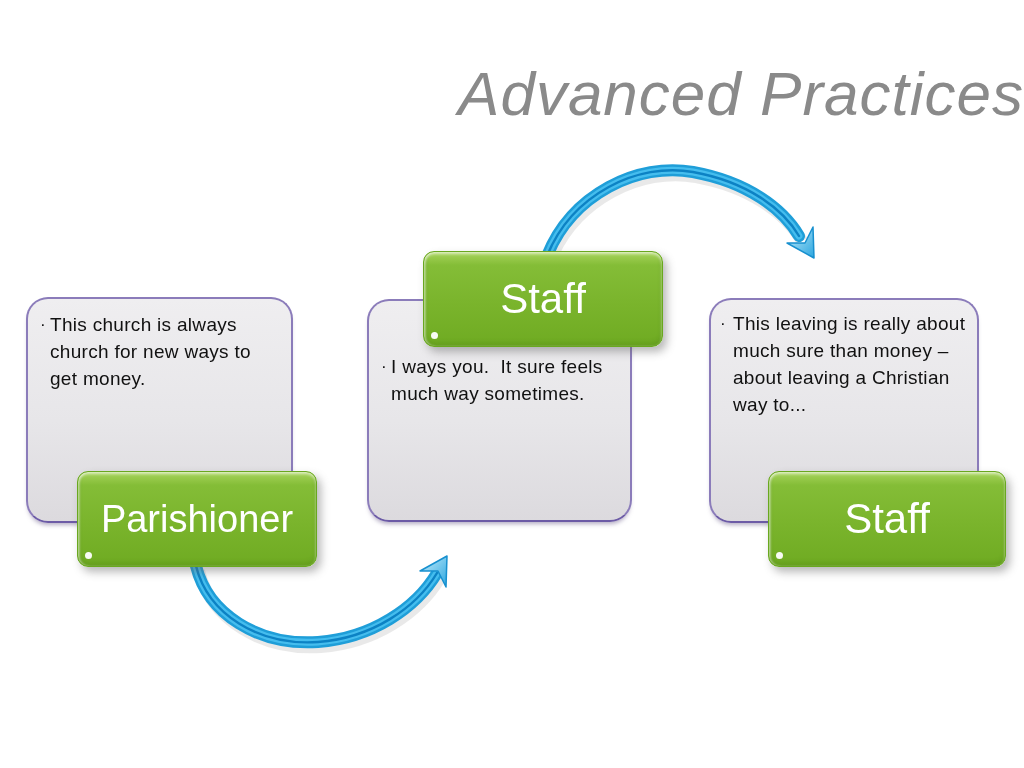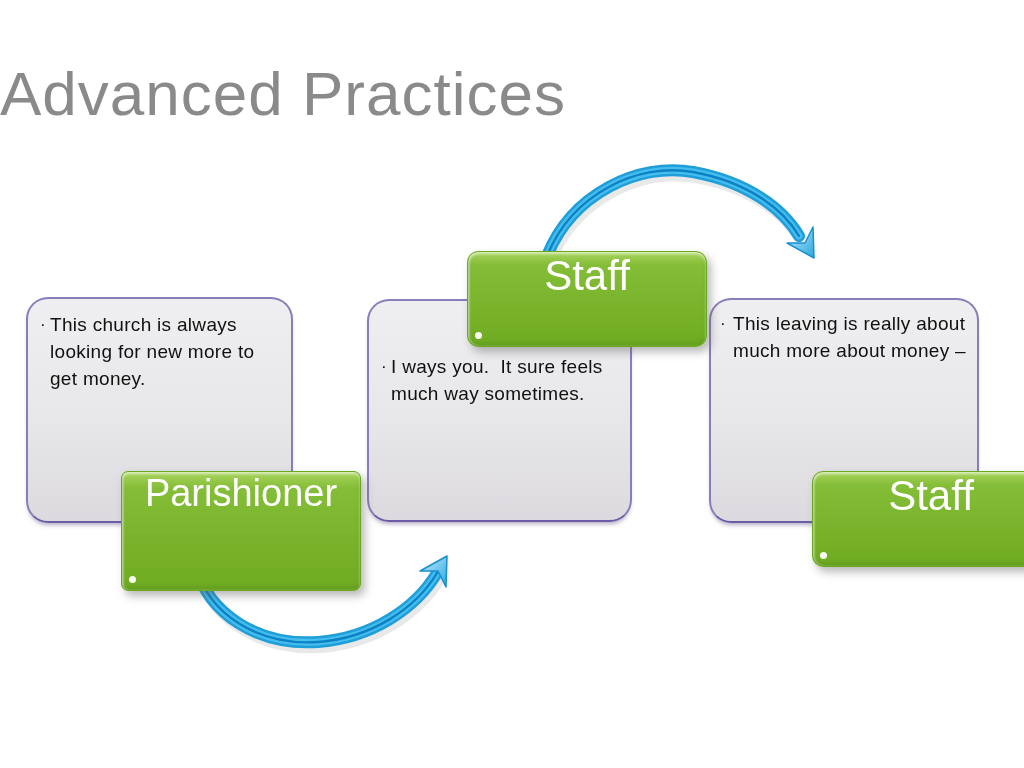--- a/index.html
+++ b/index.html
@@ -1,22 +1,22 @@
 <!DOCTYPE html>
 <html><head>
 <meta charset="utf-8">
 <style>
   html,body{margin:0;padding:0;background:#fff;}
   #slide{
     position:relative;width:1024px;height:768px;background:#ffffff;overflow:hidden;
     font-family:"Liberation Sans",sans-serif;
   }
   .title{
-    position:absolute;left:0;top:58px;width:1024px;text-align:left;
-    font-size:62px;font-weight:500;color:#8a8a8a;letter-spacing:1px;
+    position:absolute;left:0;top:58px;width:1024px;text-align:right;
+    font-size:62px;font-weight:500;color:#8a8a8a;letter-spacing:1px;font-style:italic;
   }
   .callout{
     position:absolute;box-sizing:border-box;
     border:2px solid #8b7cba;border-bottom-color:#6c5ba6;border-radius:22px;
     background:linear-gradient(180deg,#efeef0 0%,#e7e6e9 55%,#dcdade 100%);
     box-shadow:0 4px 4px -2px rgba(108,94,140,.5);
   }
   .callout .body{
     display:flex;align-items:flex-start;
     color:#111;font-size:19px;line-height:27px;letter-spacing:.3px;
@@ -25,73 +25,74 @@
     font-size:17px;line-height:27px;color:#111;}
   .lines div{white-space:pre;}
   #callout-1{left:26px;top:297px;width:267px;height:226px;}
   #callout-1 .body{padding-top:12px;}
   #callout-2{left:367px;top:299px;width:265px;height:223px;}
   #callout-2 .body{padding-top:52px;}
   #callout-3{left:709px;top:298px;width:270px;height:225px;}
   #callout-3 .body{padding-top:10px;}
   #callout-3 .bullet{padding-left:9px;}
   .glabel{
-    position:absolute;display:flex;justify-content:center;
+    position:absolute;display:flex;align-items:center;justify-content:center;
     box-sizing:border-box;color:#fff;
     background:linear-gradient(180deg,#a8d45c 0%,#84bd37 14%,#7ab42c 55%,#6fab22 100%);
     border:1px solid #69a81f;border-radius:11px;z-index:3;
     box-shadow:inset 0 2px 3px rgba(255,255,255,.6),
                inset 2px 0 2px rgba(255,255,255,.3),
                inset 0 -3px 5px rgba(40,90,0,.18),
                4px 5px 8px rgba(100,100,100,.45);
-    margin-left:44px;
   }
   .glabel::after{
     content:"";position:absolute;left:7px;bottom:7px;width:7px;height:7px;
     background:#fff;border-radius:50%;opacity:.95;
   }
-  #label-parishioner{left:77px;top:471px;width:240px;height:120px;font-size:38px;border-radius:7px;}
+  #label-parishioner{left:77px;top:471px;width:240px;height:96px;font-size:38px;}
   #label-staff-1{left:423px;top:251px;width:240px;height:96px;font-size:42px;}
   #label-staff-2{left:768px;top:471px;width:238px;height:96px;font-size:42px;}
   #arrows{position:absolute;left:0;top:0;z-index:2;pointer-events:none;}
 </style>
 </head>
 <body>
 
 <div id="slide">
 
   <div class="title">Advanced Practices</div>
 
   <div class="callout" id="callout-1">
     <div class="body">
       <span class="bullet">·</span>
       <div class="lines">
         <div>This church is always</div>
-        <div>looking for new more to</div>
+        <div>church for new ways to</div>
         <div>get money.</div>
       </div>
     </div>
   </div>
 
   <div class="callout" id="callout-2">
     <div class="body">
       <span class="bullet">·</span>
       <div class="lines">
         <div>I ways you.  It sure feels</div>
         <div>much way sometimes.</div>
       </div>
     </div>
   </div>
 
   <div class="callout" id="callout-3">
     <div class="body">
       <span class="bullet">·</span>
       <div class="lines">
         <div>This leaving is really about</div>
-        <div>much more about money –</div>
+        <div>much sure than money –</div>
+        <div>about leaving a Christian</div>
+        <div>way to...</div>
       </div>
     </div>
   </div>
 
   <svg id="arrows" width="1024" height="768" viewBox="0 0 1024 768">
     <defs>
       <linearGradient id="ahGrad" x1="0" y1="0" x2="1" y2="1">
         <stop offset="0" stop-color="#c9eefb"></stop>
         <stop offset="1" stop-color="#2aa6e0"></stop>
       </linearGradient>

